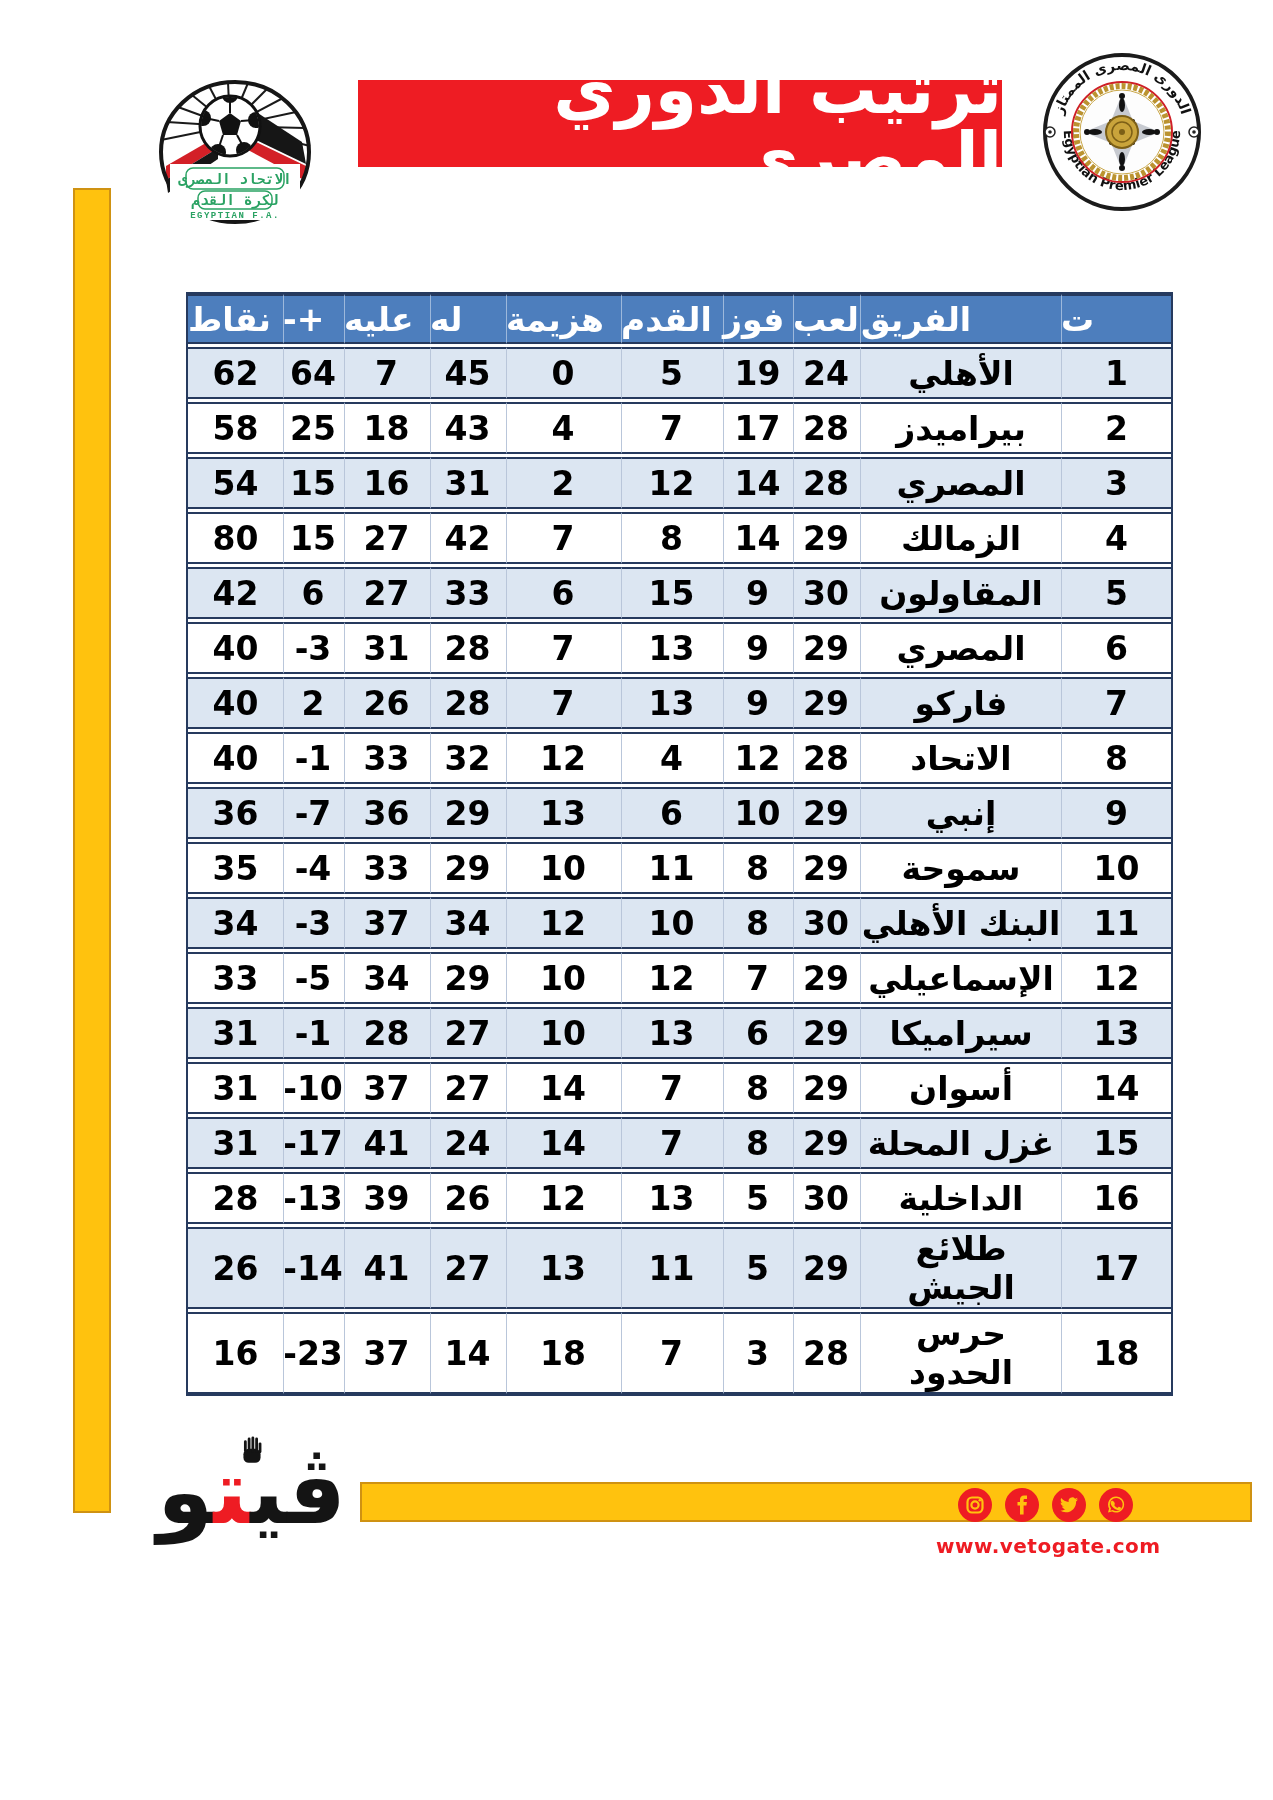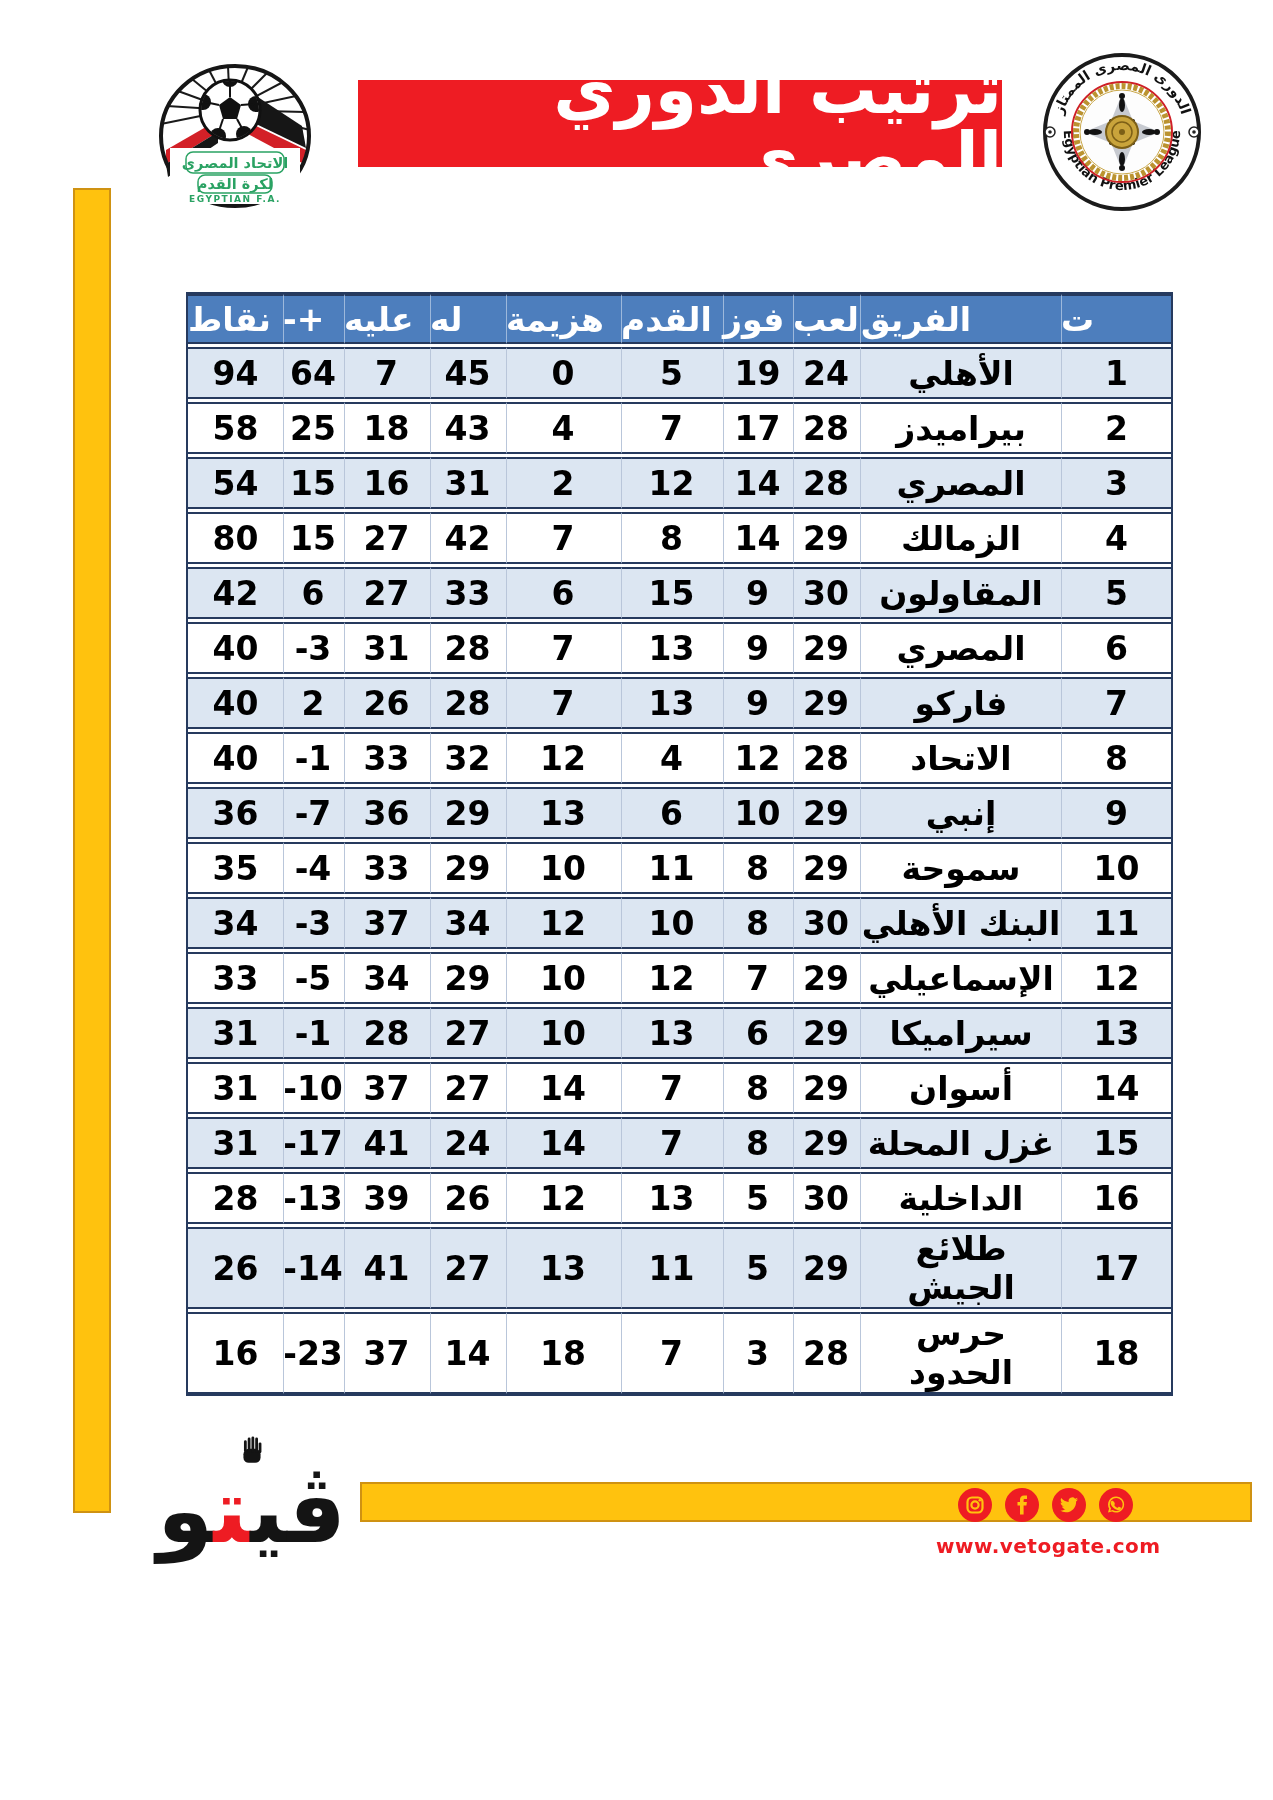--- a/index.html
+++ b/index.html
@@ -19,21 +19,21 @@
   
   .ybar-v{position:absolute;left:73px;top:188px;width:38px;height:1325px;
     background:var(--yellow);border:2px solid var(--yellowEdge);box-sizing:border-box;}
   .ybar-h{position:absolute;left:360px;top:1482px;width:892px;height:40px;
     background:var(--yellow);border:2px solid var(--yellowEdge);box-sizing:border-box;}
   
   .banner{position:absolute;left:358px;top:80px;width:644px;height:87px;
     background:var(--red);display:flex;align-items:center;justify-content:flex-end;}
   .banner .t{color:#fff;font-weight:bold;font-size:68px;direction:rtl;line-height:1;}
   
-  .efa-logo{position:absolute;left:156px;top:64px;width:158px;height:148px;}
+  .efa-logo{position:absolute;left:156px;top:80px;width:158px;height:148px;font-family:Liberation Mono, monospace;}
   .epl-logo{position:absolute;left:1036px;top:52px;width:172px;height:164px;}
   
   .tablewrap{position:absolute;left:186px;top:292px;width:987px;
     border:2.5px solid var(--line);background:#fff;overflow:hidden;box-sizing:border-box;}
   table.standings{width:100%;table-layout:fixed;border-collapse:separate;
     border-spacing:0 3px;direction:rtl;margin:-3px 0;}
   table.standings th{
     background:var(--hdr);color:#fff;font-weight:bold;font-size:33px;height:50px;
     text-align:left;vertical-align:middle;box-sizing:border-box;
     border-top:2px solid var(--line);border-bottom:2px solid var(--line);
@@ -45,21 +45,21 @@
     border-left:1px solid #b9c6da;padding:0;}
   table.standings th:last-child,table.standings td:last-child{border-left:none;}
   table.standings tbody tr:nth-child(odd) td{background:var(--rowAlt);}
   .col-rank{width:112px}.col-team{width:201px}.col-played{width:67px}.col-win{width:70px}
   .col-draw{width:102px}.col-loss{width:115px}.col-gf{width:76px}.col-ga{width:86px}
   .col-gd{width:61px}.col-points{width:95px}
   td.num,th.num{direction:ltr;}
   td.col-team{font-size:31px;}
   
   .veto{position:absolute;left:158px;top:1440px;width:188px;height:110px;text-align:center;}
-  .veto .word{direction:rtl;font-weight:bold;font-size:90px;line-height:104px;color:#141414;margin-top:19px;}
+  .veto .word{direction:rtl;font-weight:bold;font-size:90px;line-height:104px;color:#141414;}
   .veto .red{color:var(--red);}
   .veto .hand{position:absolute;left:50%;top:-4px;transform:translateX(-50%);}
   .social{position:absolute;left:958px;top:1488px;display:flex;gap:13px;}
   .social .ic{width:34px;height:34px;display:block;}
   .site{position:absolute;left:936px;top:1534px;font-weight:bold;font-size:20px;
     color:var(--red);letter-spacing:.5px;}
 </style>
 </head>
 <body>
 
@@ -183,21 +183,21 @@
           <tr>
             <td class="col-rank num">1</td>
             <td class="col-team">الأهلي</td>
             <td class="col-played num">24</td>
             <td class="col-win num">19</td>
             <td class="col-draw num">5</td>
             <td class="col-loss num">0</td>
             <td class="col-gf num">45</td>
             <td class="col-ga num">7</td>
             <td class="col-gd num">64</td>
-            <td class="col-points num">94</td>
+            <td class="col-points num">62</td>
           </tr>
           <tr>
             <td class="col-rank num">2</td>
             <td class="col-team">بيراميدز</td>
             <td class="col-played num">28</td>
             <td class="col-win num">17</td>
             <td class="col-draw num">7</td>
             <td class="col-loss num">4</td>
             <td class="col-gf num">43</td>
             <td class="col-ga num">18</td>

